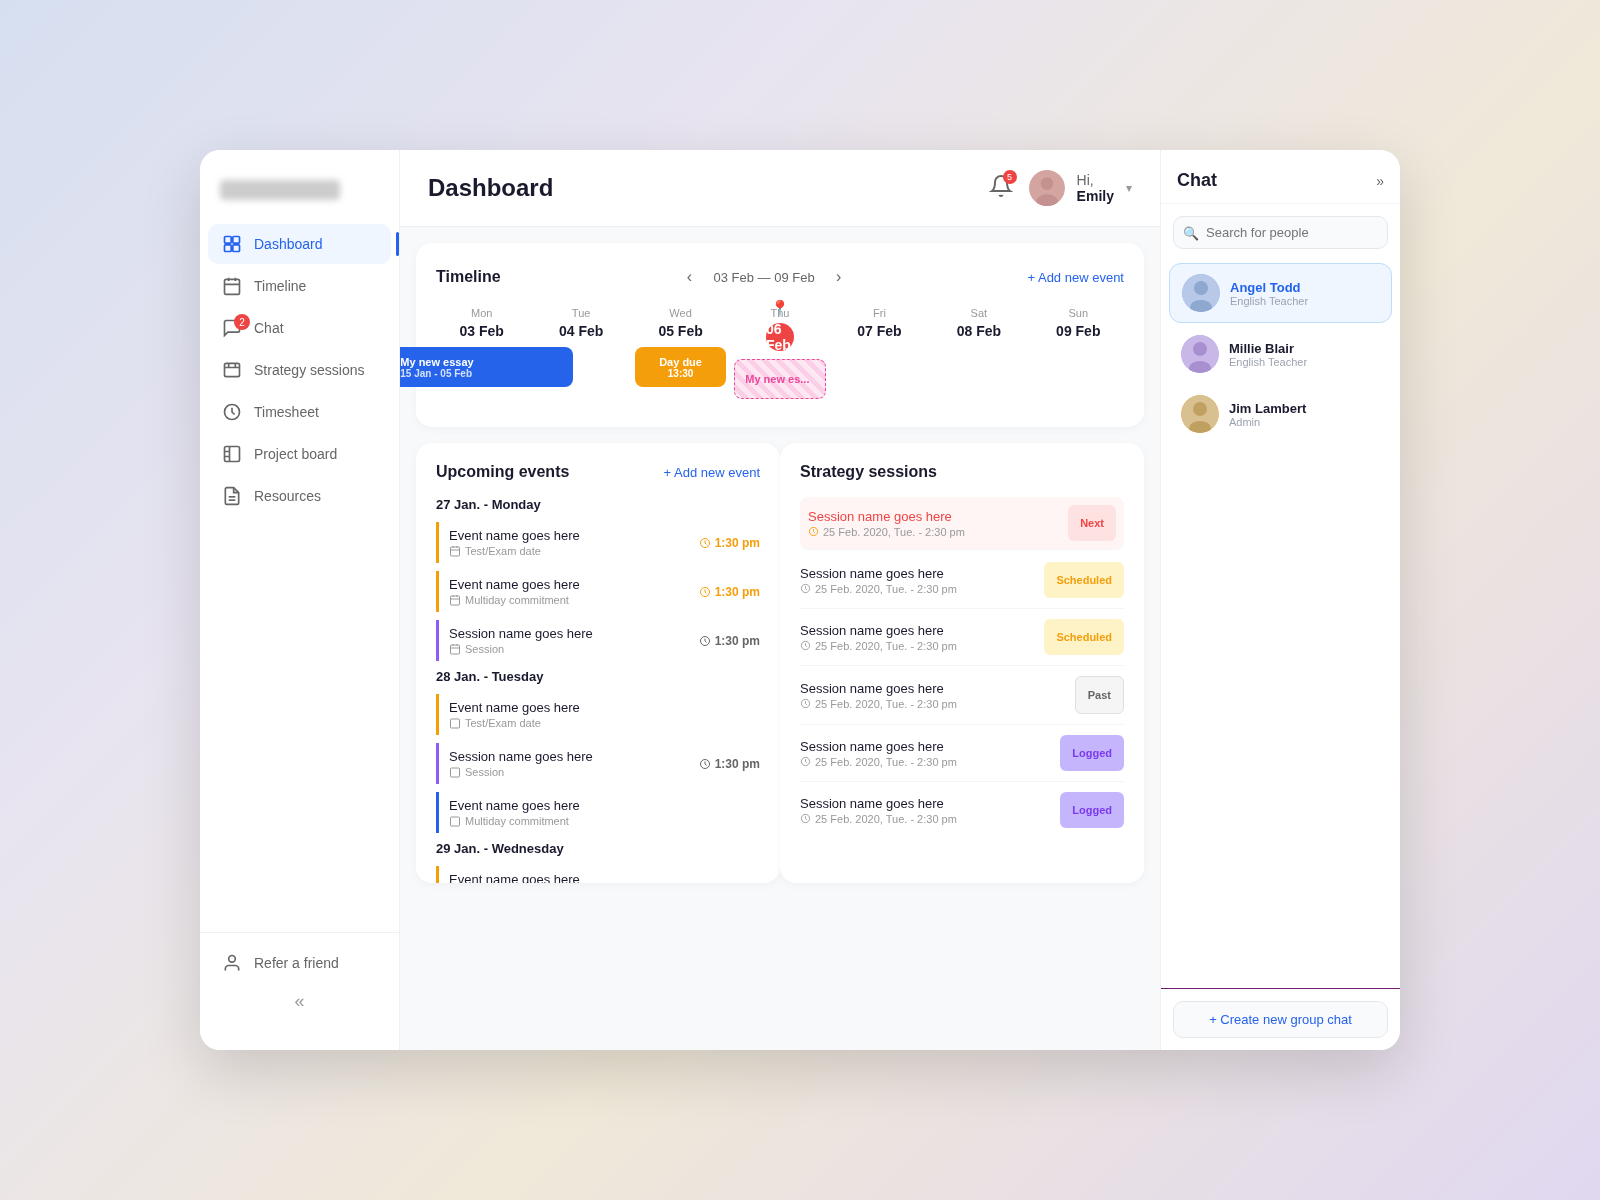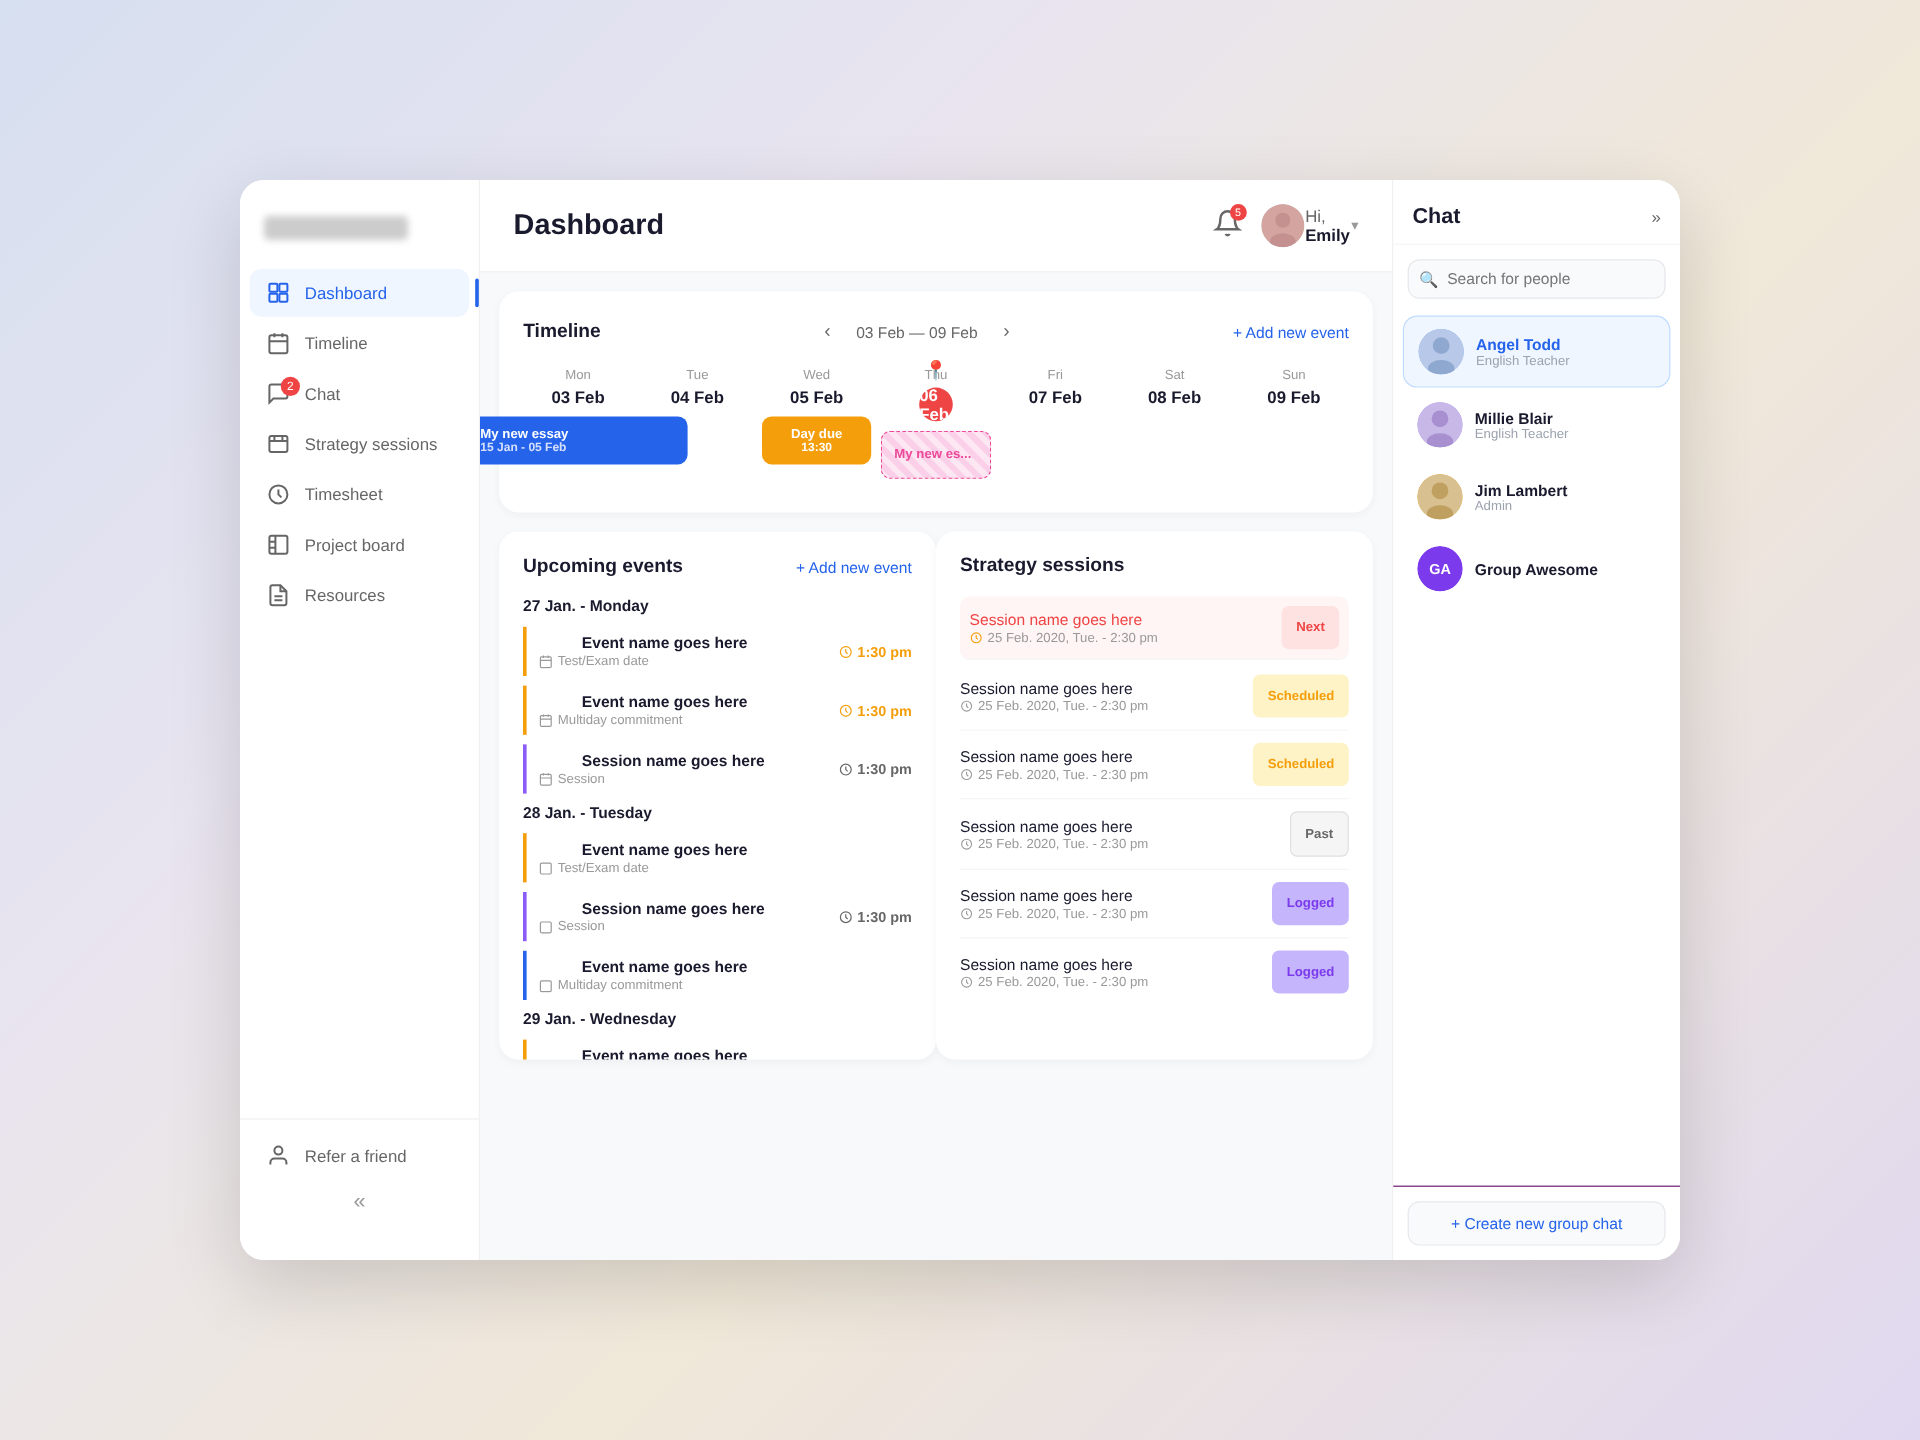--- a/index.html
+++ b/index.html
@@ -151,21 +151,21 @@
       border-radius: 50%;
       width: 14px;
       height: 14px;
       display: flex;
       align-items: center;
       justify-content: center;
     }
     .user-profile {
       display: flex;
       align-items: center;
-      gap: 1px;
+      gap: 12px;
       cursor: pointer;
     }
     .user-avatar {
       width: 36px;
       height: 36px;
       border-radius: 50%;
       background: #ddd;
       overflow: hidden;
       display: flex;
       align-items: center;
@@ -283,21 +283,21 @@
       align-items: center;
       justify-content: space-between;
       padding: 6px 0;
       border-left: 3px solid #f59e0b;
       padding-left: 10px;
       margin-bottom: 8px;
     }
     .event-item.border-purple { border-left-color: #8b5cf6; }
     .event-item.border-blue { border-left-color: #2563eb; }
     .event-item-info { display: flex; flex-direction: column; }
-    .event-item-name { font-size: 13px; font-weight: 700; color: #1a1a2e; margin-left: 36px; }
+    .event-item-name { font-size: 13px; font-weight: 400; color: #1a1a2e; }
     .event-item-sub { font-size: 11px; color: #999; display: flex; align-items: center; gap: 4px; margin-top: 2px; }
     .event-time { font-size: 12px; color: #f59e0b; font-weight: 600; display: flex; align-items: center; gap: 4px; }
     .event-time.gray { color: #666; }
 
     
     .strategy-item {
       display: flex;
       align-items: center;
       justify-content: space-between;
       padding: 10px 0;
@@ -885,27 +885,19 @@
               <ellipse cx="19" cy="33" rx="11" ry="7" fill="#c0a060"></ellipse>
             </svg>
           </div>
         </div>
         <div class="chat-item-info">
           <span class="chat-item-name">Jim Lambert</span>
           <span class="chat-item-role">Admin</span>
         </div>
       </div>
 
-      <div class="chat-item">
-        <div class="chat-avatar">
-          <div class="chat-avatar-circle av-group" style="font-size:12px;font-weight:700;">GA</div>
-        </div>
-        <div class="chat-item-info">
-          <span class="chat-item-name">Group Awesome</span>
-        </div>
-      </div>
 
     </div>
     <div class="chat-footer">
       <button class="create-group-btn">+ Create new group chat</button>
     </div>
   </div>
 </div>
 
 </body></html>

